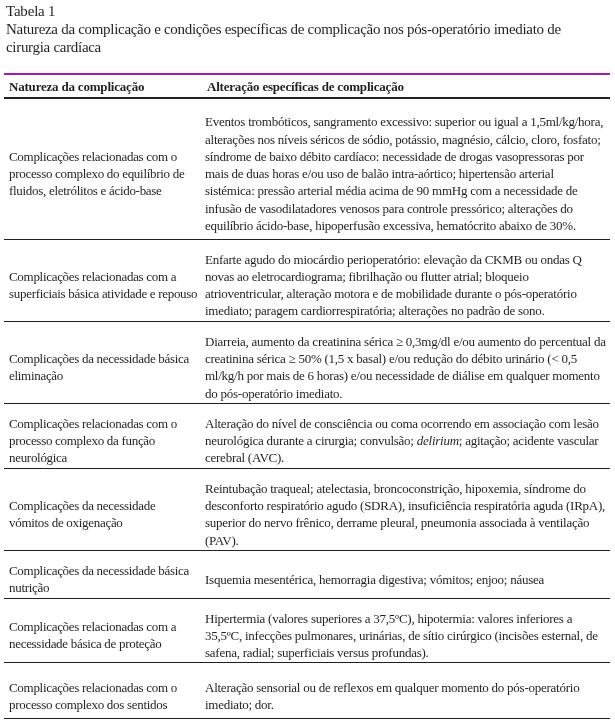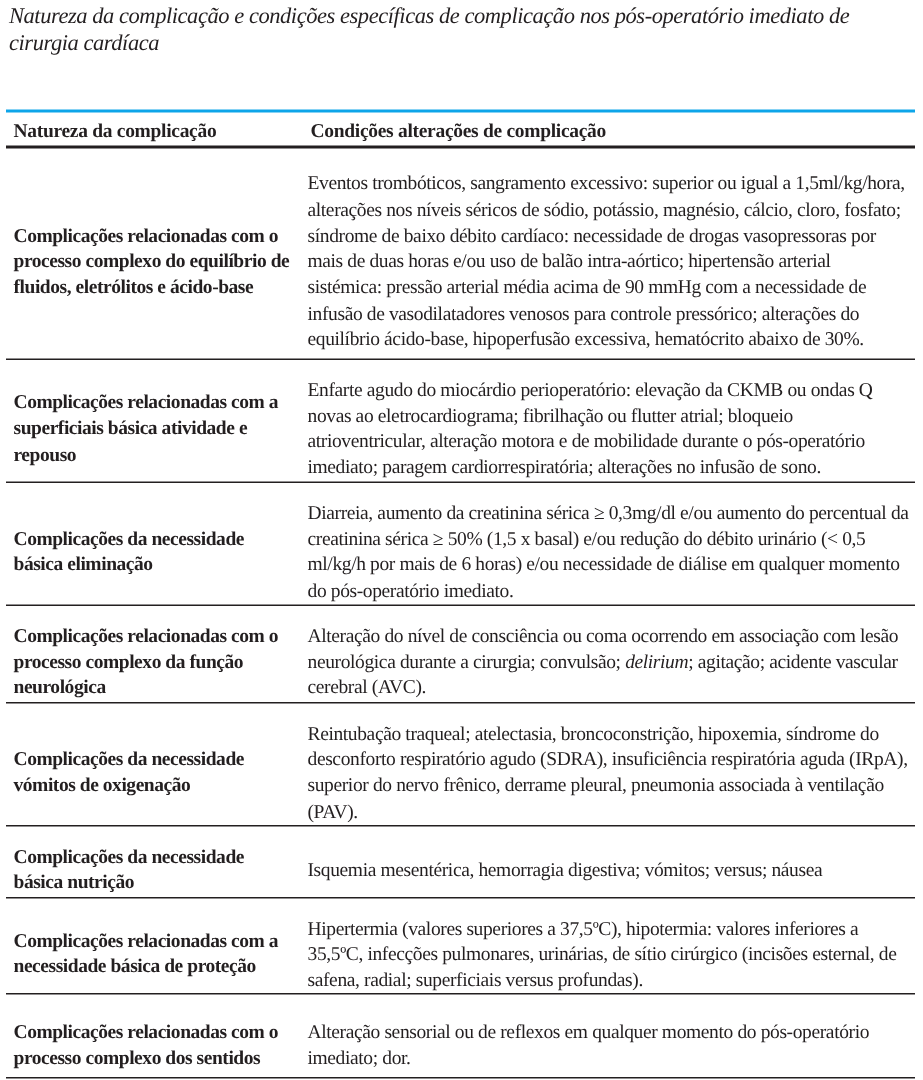--- a/index.html
+++ b/index.html
@@ -20,105 +20,105 @@
     left: 6px;
     top: 2px;
     width: 600px;
   }
   .caption-label {
     font-size: 15px;
     line-height: 18px;
     letter-spacing: -0.2px;
   }
   .caption-title {
-    font-style: italic;
     font-size: 15px;
     line-height: 18px;
     letter-spacing: -0.3px;
   }
   table.data-table {
     position: absolute;
     left: 4px;
     top: 73px;
     width: 606px;
     border-collapse: collapse;
     table-layout: fixed;
   }
   table.data-table col.c1 { width: 198px; }
   table.data-table col.c2 { width: 408px; }
   table.data-table thead th {
-    border-top: 2px solid #0ea5e9;
+    border-top: 2px solid #a21caf;
     border-bottom: 2px solid #231f20;
     text-align: left;
     font-weight: bold;
     font-size: 13px;
     line-height: 15px;
     padding: 4px 4px 3px 5px;
     height: 15px;
     letter-spacing: -0.2px;
   }
   table.data-table tbody td {
     border-bottom: 1.6px solid #231f20;
     vertical-align: middle;
     font-size: 13px;
     line-height: 17.3px;
     padding: 11px 4px 1px 5px;
     letter-spacing: -0.25px;
   }
   table.data-table tbody td.nature {
-    font-weight: bold;
+    font-weight: normal;
     letter-spacing: -0.3px;
   }
   table.data-table tbody td.conditions {
     padding-left: 3px;
   }
   .it { font-style: italic; }
 </style>
 </head>
 <body>
 
 <div class="caption">
+  <div class="caption-label">Tabela 1</div>
   <div class="caption-title">Natureza da complicação e condições específicas de complicação nos pós-operatório imediato de cirurgia cardíaca</div>
 </div>
 
 <table class="data-table">
   <colgroup>
       <col class="c1">
       <col class="c2">
     </colgroup>
   <thead>
     <tr>
       <th>Natureza da complicação</th>
-      <th>Condições alterações de complicação</th>
+      <th>Alteração específicas de complicação</th>
     </tr>
   </thead>
   <tbody>
     <tr style="height:141px">
       <td class="nature" style="padding-right:8px">Complicações relacionadas com o processo complexo do equilíbrio de fluidos, eletrólitos e ácido-base</td>
       <td class="conditions">Eventos trombóticos, sangramento excessivo: superior ou igual a 1,5ml/kg/hora, alterações nos níveis séricos de sódio, potássio, magnésio, cálcio, cloro, fosfato; síndrome de baixo débito cardíaco: necessidade de drogas vasopressoras por mais de duas horas e/ou uso de balão intra-aórtico; hipertensão arterial sistémica: pressão arterial média acima de 90 mmHg com a necessidade de infusão de vasodilatadores venosos para controle pressórico; alterações do equilíbrio ácido-base, hipoperfusão excessiva, hematócrito abaixo de 30%.</td>
     </tr>
     <tr style="height:71px">
       <td class="nature">Complicações relacionadas com a superficiais básica atividade e repouso</td>
-      <td class="conditions">Enfarte agudo do miocárdio perioperatório: elevação da CKMB ou ondas Q novas ao eletrocardiograma; fibrilhação ou flutter atrial; bloqueio atrioventricular, alteração motora e de mobilidade durante o pós-operatório imediato; paragem cardiorrespiratória; alterações no infusão de sono.</td>
+      <td class="conditions">Enfarte agudo do miocárdio perioperatório: elevação da CKMB ou ondas Q novas ao eletrocardiograma; fibrilhação ou flutter atrial; bloqueio atrioventricular, alteração motora e de mobilidade durante o pós-operatório imediato; paragem cardiorrespiratória; alterações no padrão de sono.</td>
     </tr>
     <tr style="height:74px">
       <td class="nature">Complicações da necessidade básica eliminação</td>
       <td class="conditions">Diarreia, aumento da creatinina sérica ≥ 0,3mg/dl e/ou aumento do percentual da creatinina sérica ≥ 50% (1,5 x basal) e/ou redução do débito urinário (&lt; 0,5 ml/kg/h por mais de 6 horas) e/ou necessidade de diálise em qualquer momento do pós-operatório imediato.</td>
     </tr>
     <tr style="height:52px">
       <td class="nature">Complicações relacionadas com o processo complexo da função neurológica</td>
       <td class="conditions"><span>Alteração do nível de consciência ou coma ocorrendo em associação com lesão neurológica durante a cirurgia; convulsão; </span><span class="it">delirium</span><span>; agitação; acidente vascular cerebral (AVC).</span></td>
     </tr>
     <tr style="height:78px">
       <td class="nature">Complicações da necessidade vómitos de oxigenação</td>
       <td class="conditions">Reintubação traqueal; atelectasia, broncoconstrição, hipoxemia, síndrome do desconforto respiratório agudo (SDRA), insuficiência respiratória aguda (IRpA), superior do nervo frênico, derrame pleural, pneumonia associada à ventilação (PAV).</td>
     </tr>
     <tr style="height:36px">
       <td class="nature">Complicações da necessidade básica nutrição</td>
-      <td class="conditions">Isquemia mesentérica, hemorragia digestiva; vómitos; versus; náusea</td>
+      <td class="conditions">Isquemia mesentérica, hemorragia digestiva; vómitos; enjoo; náusea</td>
     </tr>
     <tr style="height:53px">
       <td class="nature">Complicações relacionadas com a necessidade básica de proteção</td>
       <td class="conditions">Hipertermia (valores superiores a 37,5ºC), hipotermia: valores inferiores a 35,5ºC, infecções pulmonares, urinárias, de sítio cirúrgico (incisões esternal, de safena, radial; superficiais versus profundas).</td>
     </tr>
     <tr style="height:56px">
       <td class="nature">Complicações relacionadas com o processo complexo dos sentidos</td>
       <td class="conditions">Alteração sensorial ou de reflexos em qualquer momento do pós-operatório imediato; dor.</td>
     </tr>
   </tbody>

